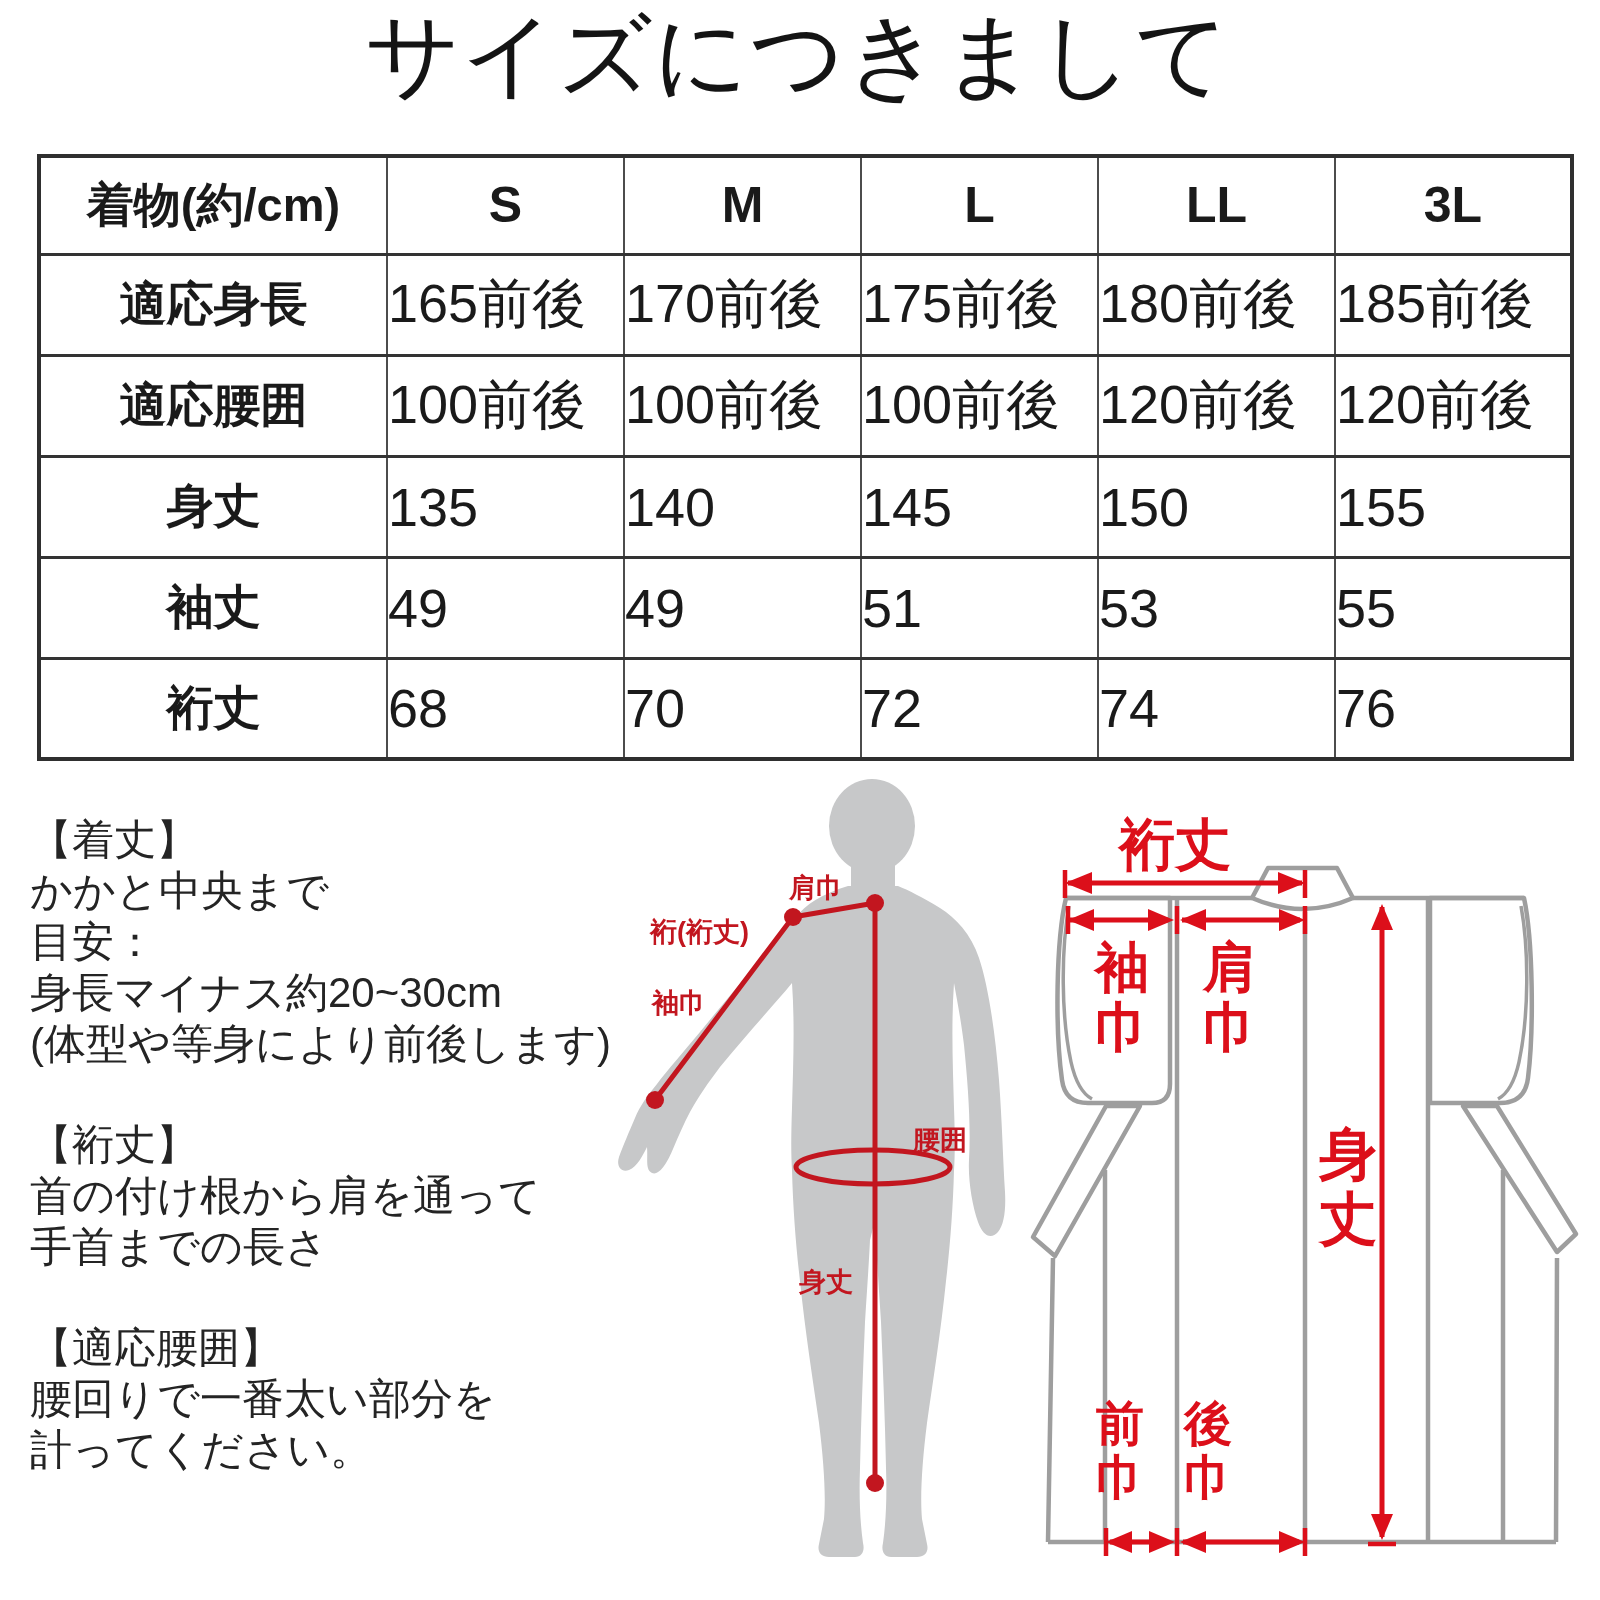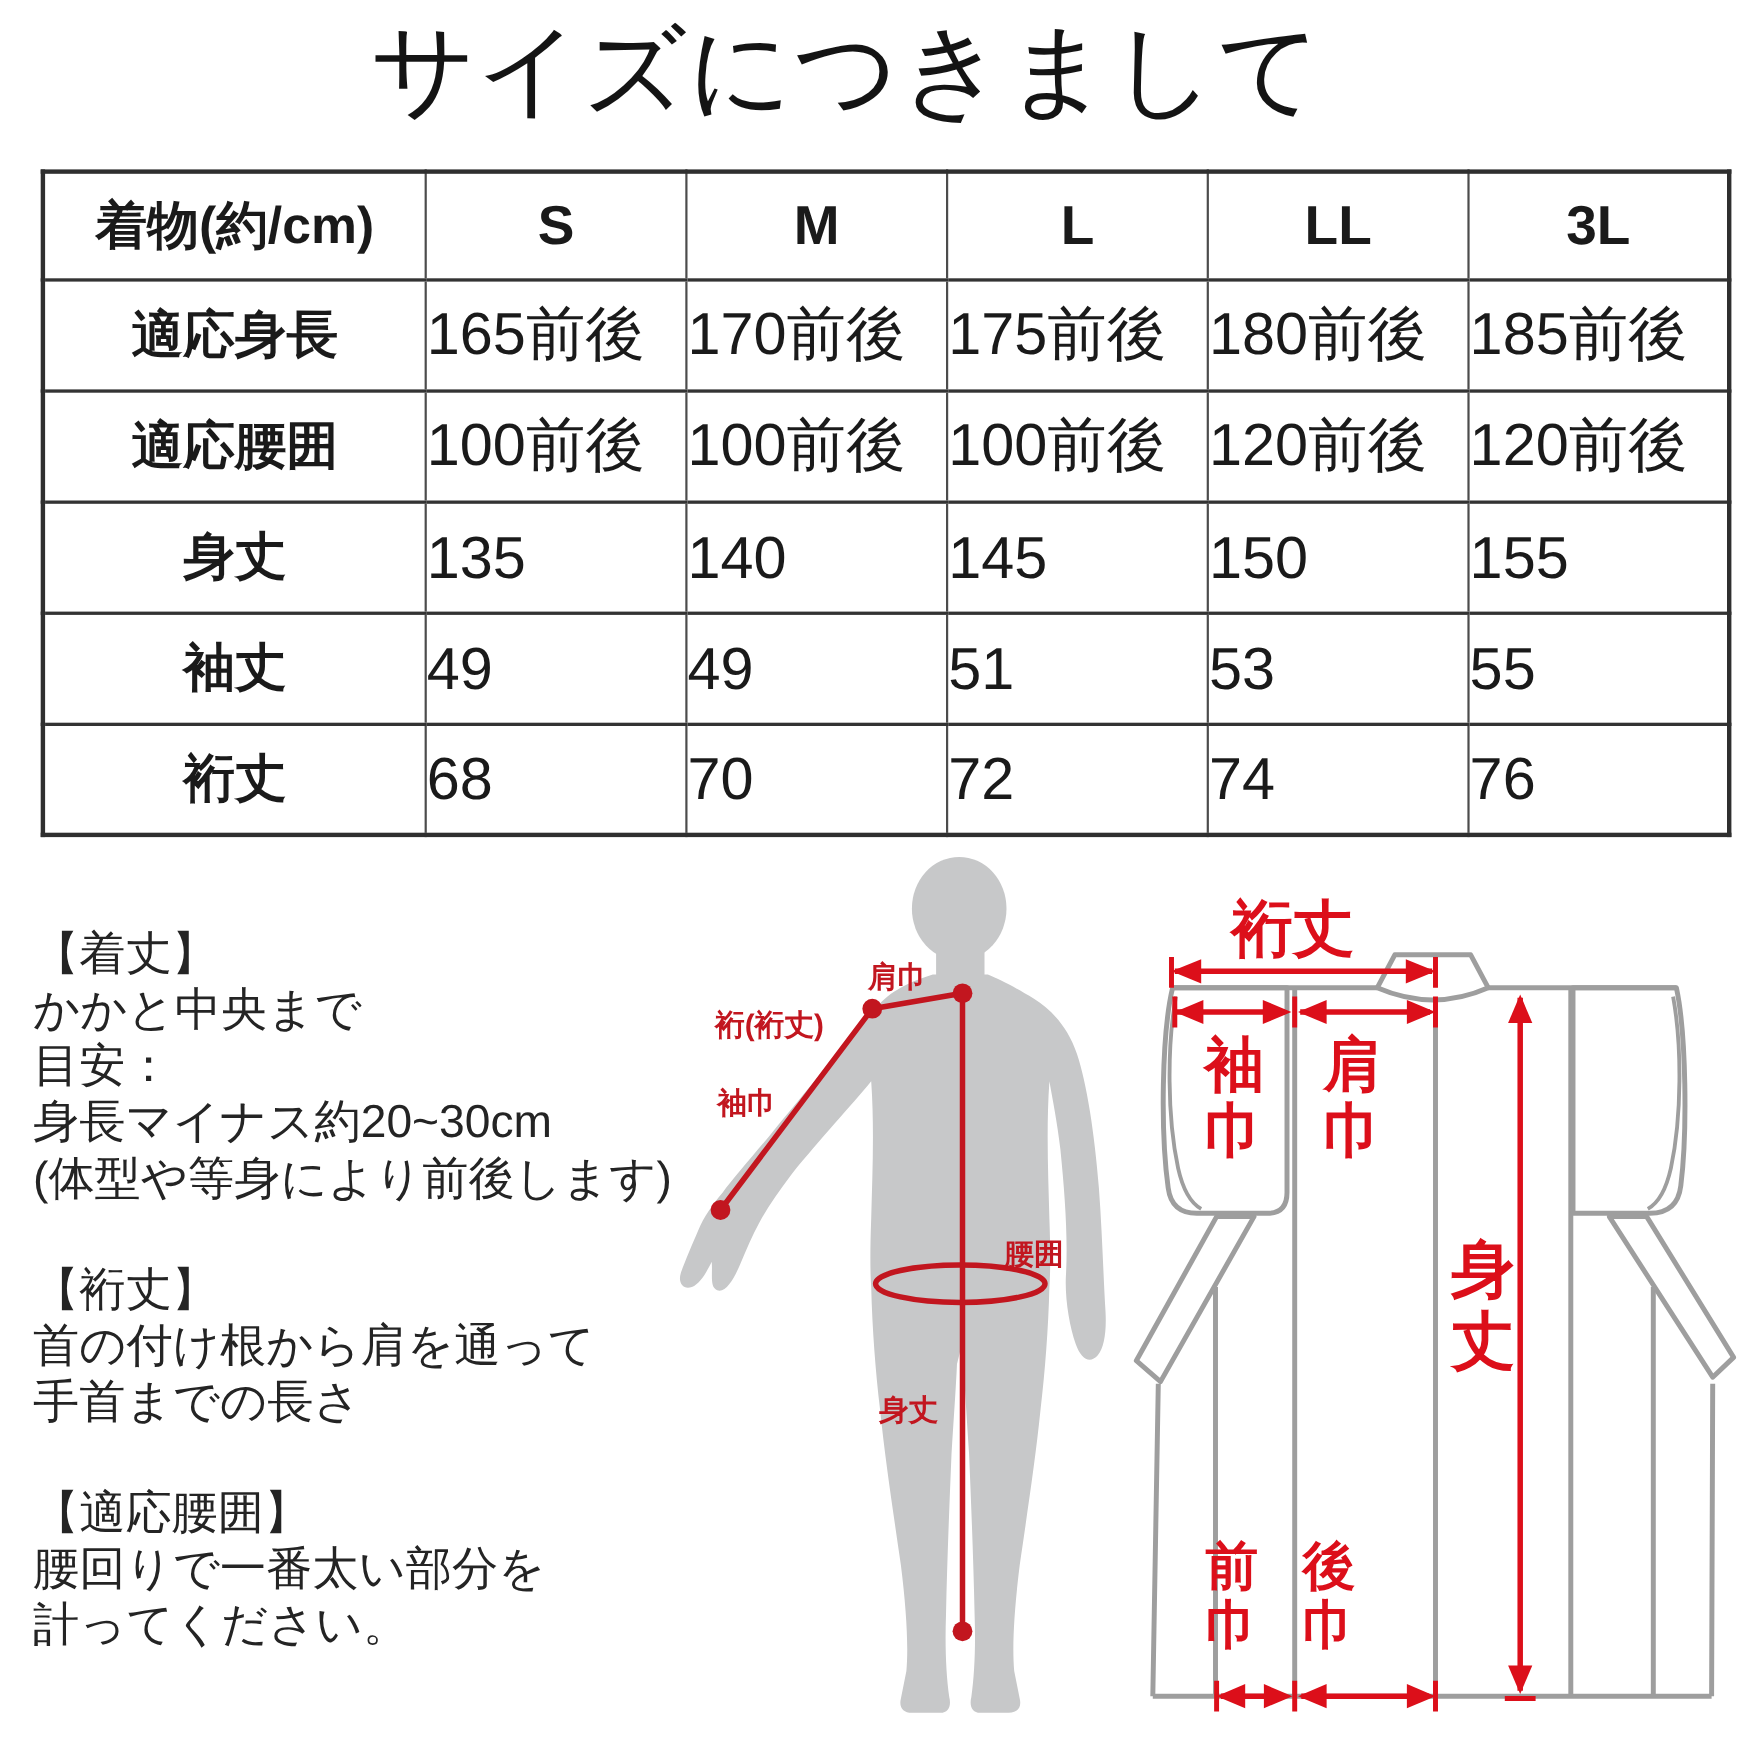--- a/index.html
+++ b/index.html
@@ -1,37 +1,37 @@
 <!DOCTYPE html>
 <html><head>
 <meta charset="utf-8">
 <style>
   html,body{margin:0;padding:0;background:#ffffff;}
   .page{position:relative;width:1600px;height:1600px;background:#ffffff;overflow:hidden;
         font-family:"Liberation Sans","DejaVu Sans",sans-serif;}
   
   .title{position:absolute;left:0;top:0;width:1540px;height:122px;line-height:126px;
-         text-align:center;margin:0;font-family:Liberation Sans, sans-serif;
-         font-weight:500;font-size:93px;color:#141414;letter-spacing:1px;}
+         text-align:center;margin:0;font-family:Liberation Mono, monospace;
+         font-weight:500;font-size:93px;color:#141414;letter-spacing:1px;padding-left:28px;}
   
   .size-table{position:absolute;left:37px;top:154px;width:1533px;height:607px;
               border-collapse:collapse;table-layout:fixed;background:#fff;color:#1a1a1a;
               border:4px solid #2f2f2f;}
   .size-table th,.size-table td{border-top:3px solid #333;border-bottom:3px solid #333;
               border-left:2px solid #4c4c4c;border-right:2px solid #4c4c4c;
               vertical-align:middle;padding:0;}
   .size-table thead tr{height:98px;}
   .size-table tbody tr{height:76px;}
   .size-table th{font-weight:bold;text-align:center;}
   th.unit-col{font-size:47px;}
   th.size-col{font-size:50px;}
   th.row-label{font-size:47px;}
   td.value{font-size:54px;font-weight:normal;text-align:left;padding-right:28px;}
   
-  .notes{position:absolute;left:30px;top:814px;width:640px;margin-top:27px;}
+  .notes{position:absolute;left:30px;top:814px;width:640px;}
   .note{font-size:42px;line-height:51px;color:#242424;margin:0 0 50px 0;}
   .note-heading,.note-line{white-space:nowrap;}
   
   .overlay{position:absolute;left:0;top:0;}
   .rtext{font-family:"Liberation Sans","DejaVu Sans",sans-serif;font-weight:bold;}
 </style>
 </head>
 <body>
 
 <div class="page">

